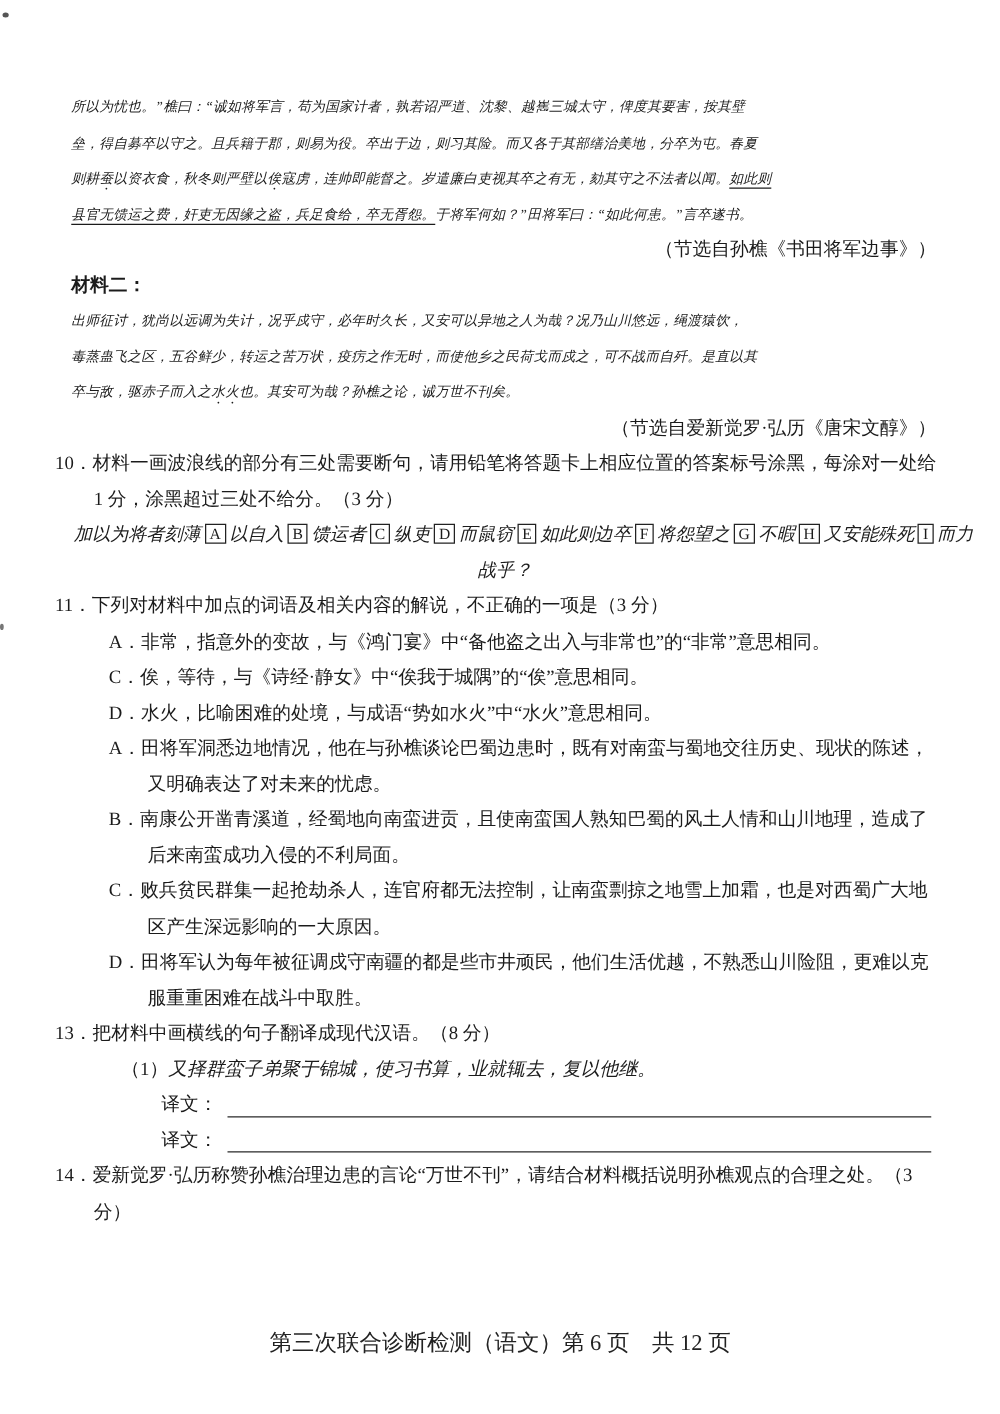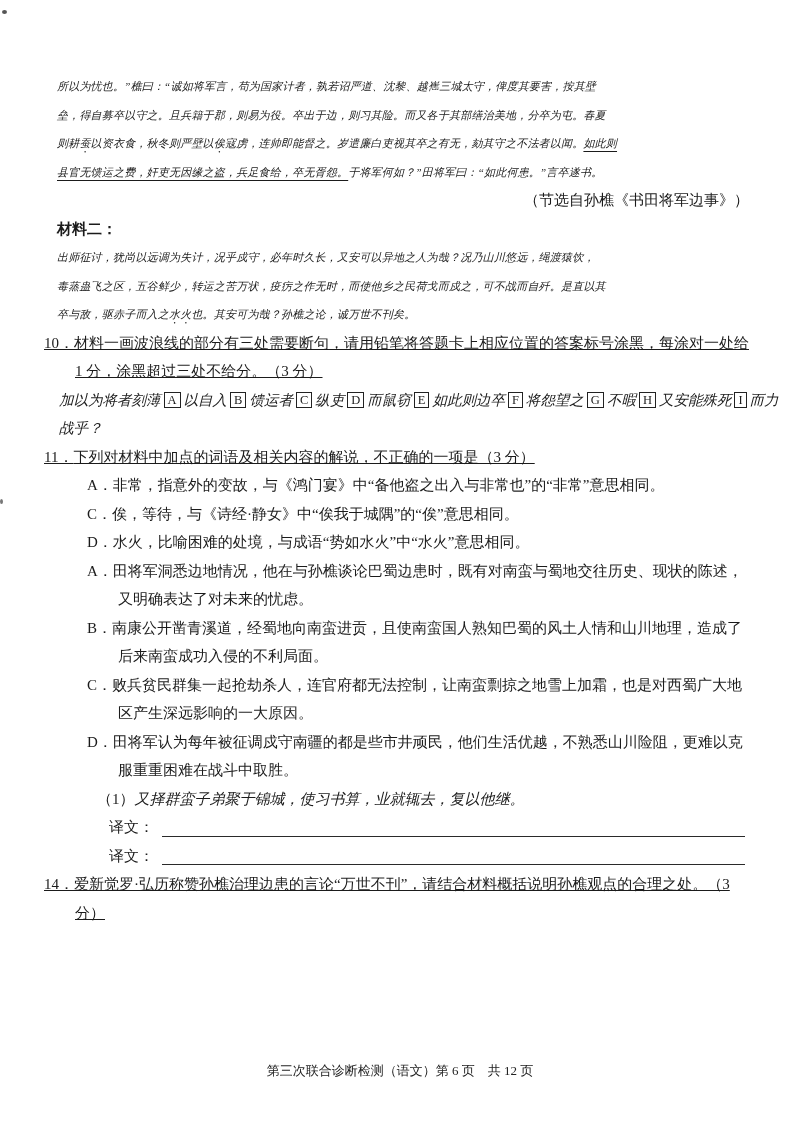--- a/index.html
+++ b/index.html
@@ -15,37 +15,37 @@
   
   .passage{font-style:italic;}
   .pline{white-space:nowrap;font-size:11px;letter-spacing:.2px;}
   .attrib{text-align:right;font-style:normal;}
   .m2label{font-weight:bold;font-style:normal;}
   .dot{
     -webkit-text-emphasis:filled dot;-webkit-text-emphasis-position:under right;
     text-emphasis:filled dot;text-emphasis-position:under right;
   }
   .ul{text-decoration:underline;text-underline-offset:4px;}
-  .q{margin-left:-13px;padding-left:31px;text-indent:-31px;text-decoration:underline;}
+  .q{margin-left:-13px;padding-left:31px;text-indent:-31px;}
   .qnum{font-style:normal;}
   .opt{margin-left:30px;padding-left:31px;text-indent:-31px;}
-  .answer{margin-left:2px;font-style:italic;white-space:nowrap;font-size:14.5px;}
+  .answer{margin-left:2px;font-style:italic;white-space:nowrap;font-size:14.5px;text-align:center;}
   .answer .box,.box{
     display:inline-block;border:1.4px solid #222;font-style:normal;
     font-size:12.5px;line-height:14px;padding:0 3px;margin:0 3px 0 3px;
     vertical-align:1px;font-family:"Liberation Serif",serif;
   }
   .subitem{margin-left:40px;font-style:italic;}
   .subitem .paren{font-style:normal;}
-  .transline{display:flex;margin-left:52px;align-items:flex-end;font-style:normal;}
+  .transline{display:flex;margin-left:72px;align-items:flex-end;font-style:normal;}
   .translabel{flex:none;}
   .blank{flex:1;border-bottom:1.4px solid #2a2a2a;margin:0 4px 5px 8px;height:22px;}
   .footer{
     position:absolute;left:0;top:1062px;width:800px;text-align:center;
-    font-size:13px;color:#222;
+    font-size:18px;color:#222;
   }
   
   .speck1{position:absolute;left:2px;top:10px;width:5px;height:4px;background:#555;border-radius:50%;}
   .speck2{position:absolute;left:0px;top:499px;width:3px;height:5px;background:#777;border-radius:50%;}
 </style>
 </head>
 <body>
 
 <div class="speck1"></div>
 <div class="speck2"></div>
@@ -58,40 +58,44 @@
     <div class="pline"><span>则耕</span><span class="dot">蚕</span><span>以资衣食，秋冬则严壁以</span><span class="dot">俟</span><span>寇虏，连帅即能督之。岁遣廉白吏视其卒之有无，劾其守之不法者以闻。</span><span class="ul">如此则</span></div>
     <div class="pline"><span class="ul">县官无馈运之费，奸吏无因缘之盗，兵足食给，卒无胥怨。</span><span>于将军何如？”田将军曰：“如此何患。”言卒遂书。</span></div>
     <div class="attrib">（节选自孙樵《书田将军边事》）</div>
   </div>
 
   <div class="passage">
     <div class="m2label">材料二：</div>
     <div class="pline">出师征讨，犹尚以远调为失计，况乎戍守，必年时久长，又安可以异地之人为哉？况乃山川悠远，绳渡猿饮，</div>
     <div class="pline">毒蒸蛊飞之区，五谷鲜少，转运之苦万状，疫疠之作无时，而使他乡之民荷戈而戍之，可不战而自歼。是直以其</div>
     <div class="pline"><span>卒与敌，驱赤子而入之</span><span class="dot">水火</span><span>也。其安可为哉？孙樵之论，诚万世不刊矣。</span></div>
+    <div class="attrib">（节选自爱新觉罗·弘历《唐宋文醇》）</div>
   </div>
 
   <div class="q">
     <span class="qnum">10．</span><span>材料一画波浪线的部分有三处需要断句，请用铅笔将答题卡上相应位置的答案标号涂黑，每涂对一处给 1 分，涂黑超过三处不给分。（3 分）</span>
   </div>
   <div class="answer"><span>加以为将者刻薄</span><span class="box">A</span><span>以自入</span><span class="box">B</span><span>馈运者</span><span class="box">C</span><span>纵吏</span><span class="box">D</span><span>而鼠窃</span><span class="box">E</span><span>如此则边卒</span><span class="box">F</span><span>将怨望之</span><span class="box">G</span><span>不暇</span><span class="box">H</span><span>又安能殊死</span><span class="box">I</span><span>而力</span></div>
   <div class="answer">战乎？</div>
 
   <div class="q">
     <span class="qnum">11．</span><span>下列对材料中加点的词语及相关内容的解说，不正确的一项是（3 分）</span>
   </div>
   <div class="opt"><span>A．</span><span>非常，指意外的变故，与《鸿门宴》中“备他盗之出入与非常也”的“非常”意思相同。</span></div>
   <div class="opt"><span>C．</span><span>俟，等待，与《诗经·静女》中“俟我于城隅”的“俟”意思相同。</span></div>
   <div class="opt"><span>D．</span><span>水火，比喻困难的处境，与成语“势如水火”中“水火”意思相同。</span></div>
 
   <div class="opt"><span>A．</span><span>田将军洞悉边地情况，他在与孙樵谈论巴蜀边患时，既有对南蛮与蜀地交往历史、现状的陈述，又明确表达了对未来的忧虑。</span></div>
   <div class="opt"><span>B．</span><span>南康公开凿青溪道，经蜀地向南蛮进贡，且使南蛮国人熟知巴蜀的风土人情和山川地理，造成了后来南蛮成功入侵的不利局面。</span></div>
   <div class="opt"><span>C．</span><span>败兵贫民群集一起抢劫杀人，连官府都无法控制，让南蛮剽掠之地雪上加霜，也是对西蜀广大地区产生深远影响的一大原因。</span></div>
   <div class="opt"><span>D．</span><span>田将军认为每年被征调戍守南疆的都是些市井顽民，他们生活优越，不熟悉山川险阻，更难以克服重重困难在战斗中取胜。</span></div>
 
+  <div class="q">
+    <span class="qnum">13．</span><span>把材料中画横线的句子翻译成现代汉语。（8 分）</span>
+  </div>
   <div class="subitem"><span class="paren">（1）</span><span>又择群蛮子弟聚于锦城，使习书算，业就辄去，复以他继。</span></div>
   <div class="transline">
     <span class="translabel">译文：</span>
     <span class="blank"></span>
   </div>
   <div class="transline">
     <span class="translabel">译文：</span>
     <span class="blank"></span>
   </div>
 

